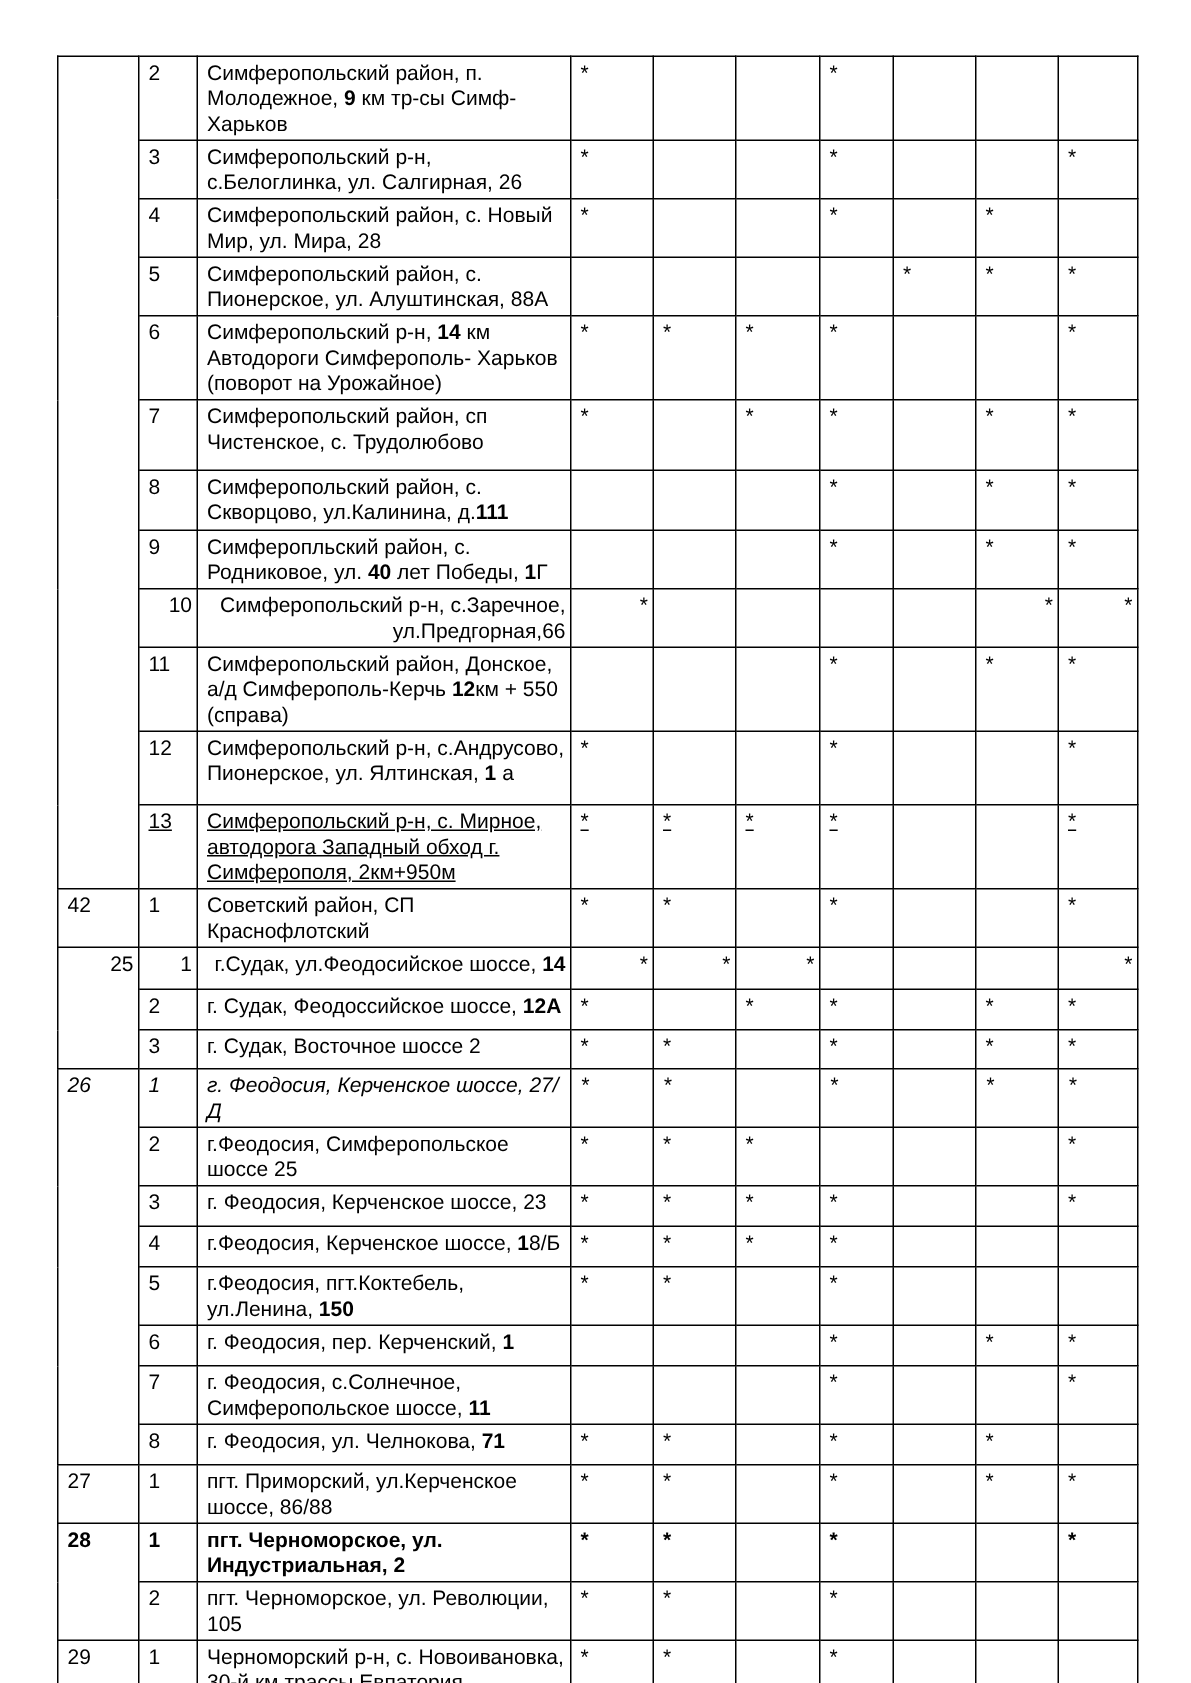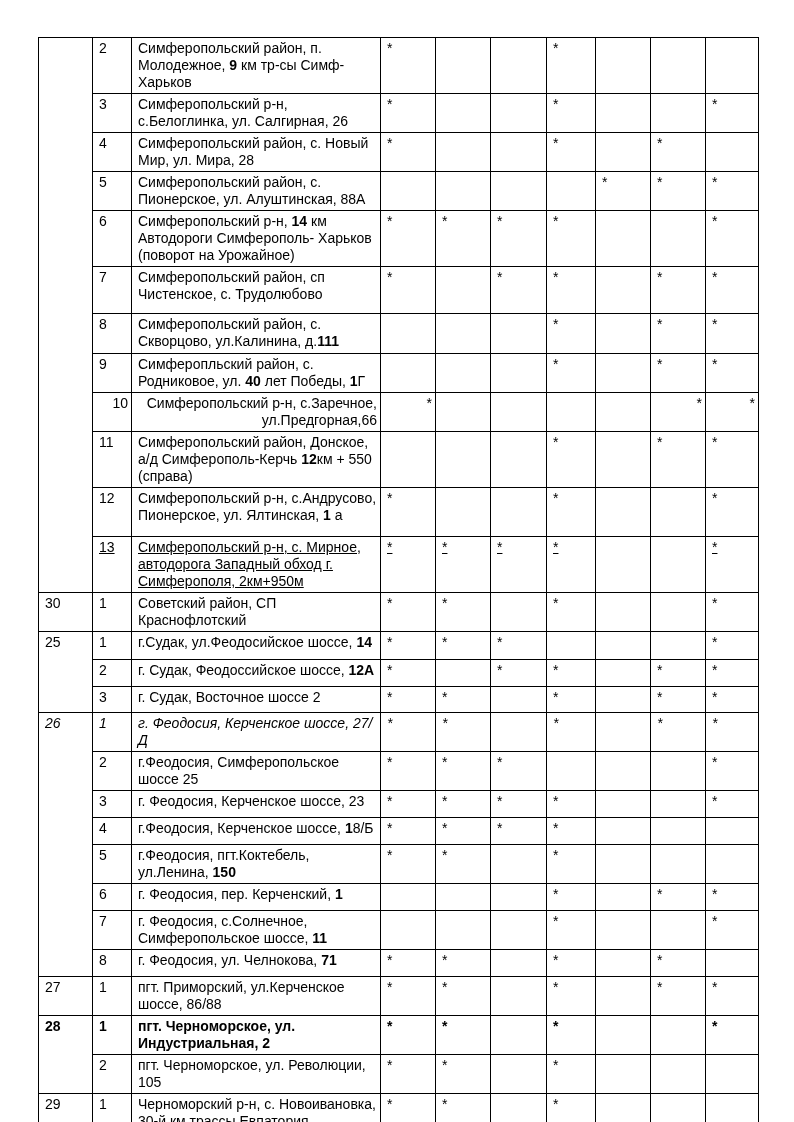--- a/index.html
+++ b/index.html
@@ -180,32 +180,32 @@
           <td class="col-addr"><span>Симферопольский р-н, с. Мирное, автодорога Западный обход г. Симферополя, 2км+950м</span></td>
           <td class="col-star">*</td>
           <td class="col-star">*</td>
           <td class="col-star">*</td>
           <td class="col-star">*</td>
           <td class="col-star"></td>
           <td class="col-star"></td>
           <td class="col-star">*</td>
         </tr>
         <tr style="height: 27px;">
-          <td class="col-group" rowspan="1">30</td>
+          <td class="col-group" rowspan="1">42</td>
           <td class="col-sub">1</td>
           <td class="col-addr"><span>Советский район, СП Краснофлотский</span></td>
           <td class="col-star">*</td>
           <td class="col-star">*</td>
           <td class="col-star"></td>
           <td class="col-star">*</td>
           <td class="col-star"></td>
           <td class="col-star"></td>
           <td class="col-star">*</td>
         </tr>
-        <tr style="height: 28px;">
+        <tr style="height: 28px; text-align: right;">
           <td class="col-group" rowspan="3">25</td>
           <td class="col-sub">1</td>
           <td class="col-addr"><span>г.Судак, ул.Феодосийское шоссе, </span><b>14</b></td>
           <td class="col-star">*</td>
           <td class="col-star">*</td>
           <td class="col-star">*</td>
           <td class="col-star"></td>
           <td class="col-star"></td>
           <td class="col-star"></td>
           <td class="col-star">*</td>

